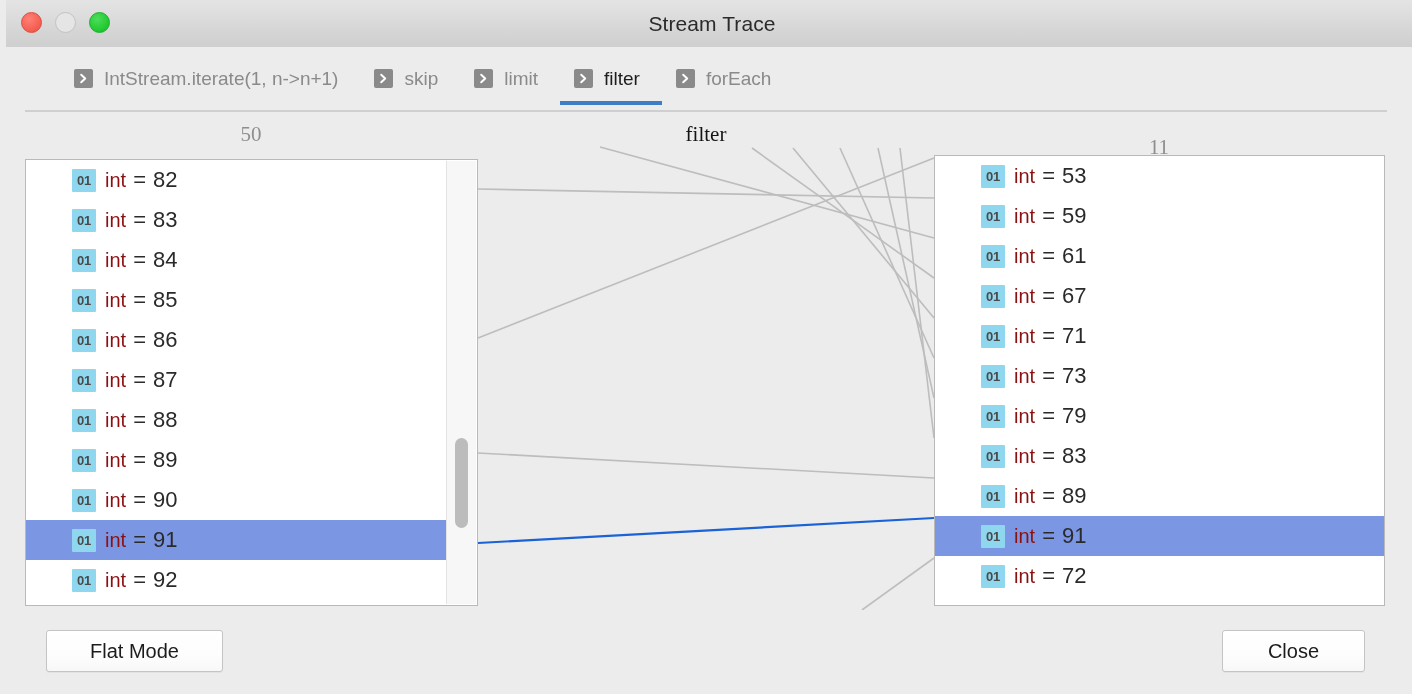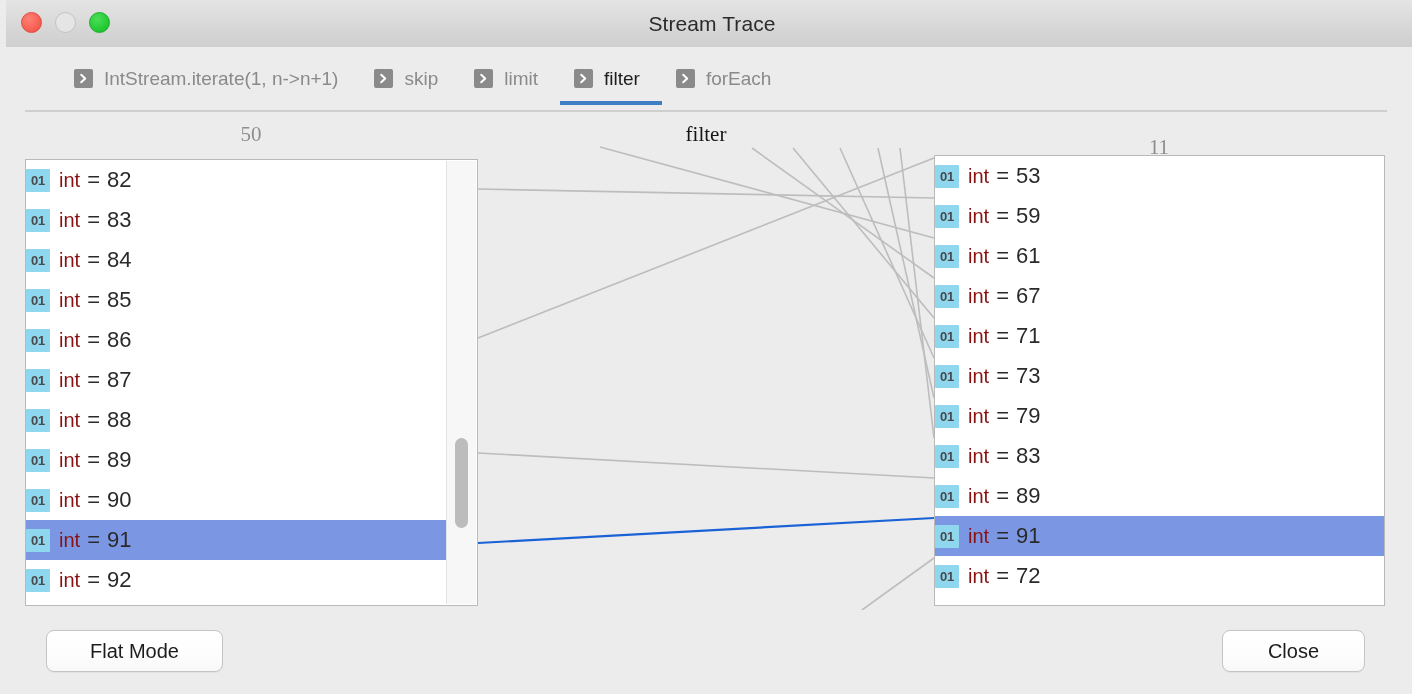--- a/index.html
+++ b/index.html
@@ -175,20 +175,21 @@
     left: 0; top: 0;
     right: 0; bottom: 0;
     overflow: hidden;
   }
   #left-list .list-viewport  { right: 31px; }
 
   .list-row {
     display: flex;
     align-items: center;
     height: 40px;
+    padding-left: 46px;
     box-sizing: border-box;
     white-space: nowrap;
   }
   .list-row.selected { background: #7b96e2; }
 
   .row-icon {
     width: 24px; height: 23px;
     background: #8fd7ee;
     border-radius: 1px;
     display: inline-flex;
@@ -235,21 +236,21 @@
     background: #bcbcbc;
     border-radius: 7px;
   }
 
   
   .push-button {
     position: absolute;
     height: 42px;
     background: linear-gradient(to bottom, #ffffff 0%, #fdfdfd 60%, #f8f8f8 100%);
     border: 1px solid #c4c4c4;
-    border-radius: 8px;
+    border-radius: 3px;
     font-size: 20px;
     color: #1c1c1c;
     font-family: "Liberation Sans", sans-serif;
     display: flex;
     align-items: center;
     justify-content: center;
     box-sizing: border-box;
     cursor: default;
     box-shadow: 0 1px 0 rgba(0,0,0,0.04);
   }

